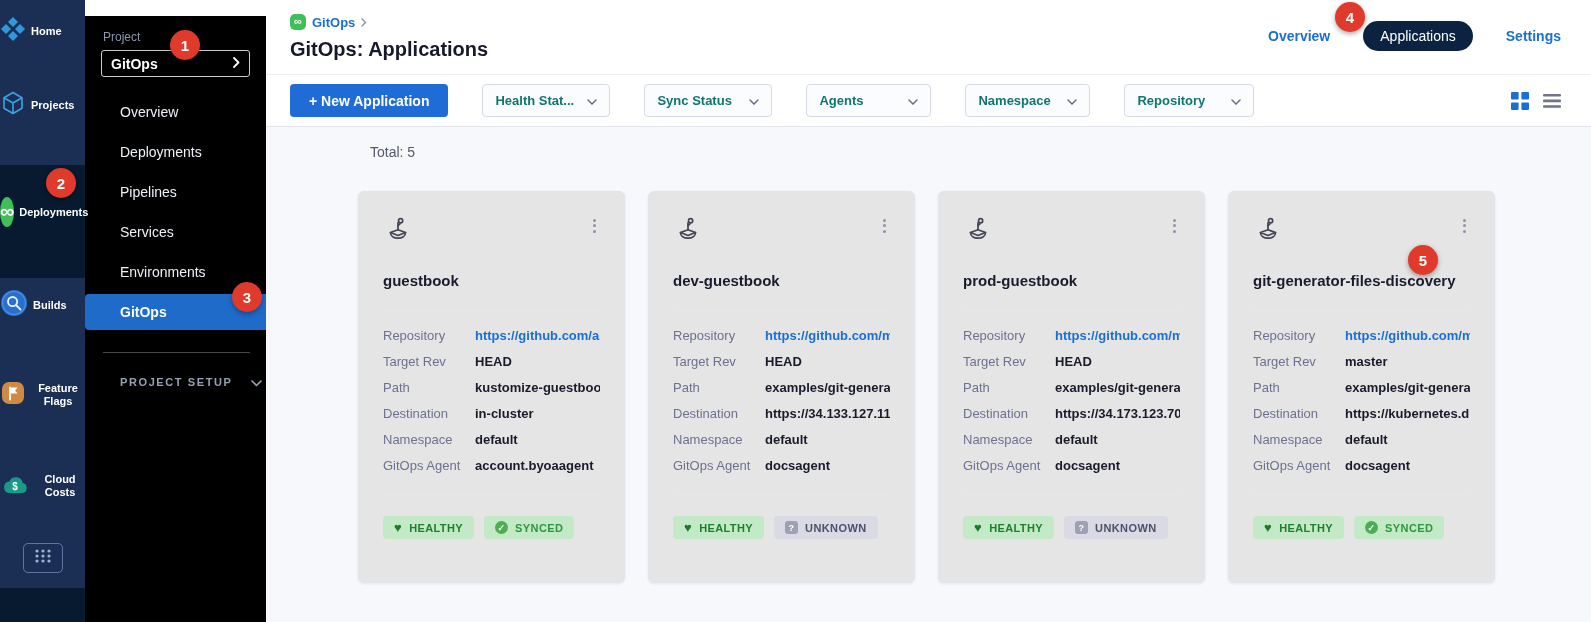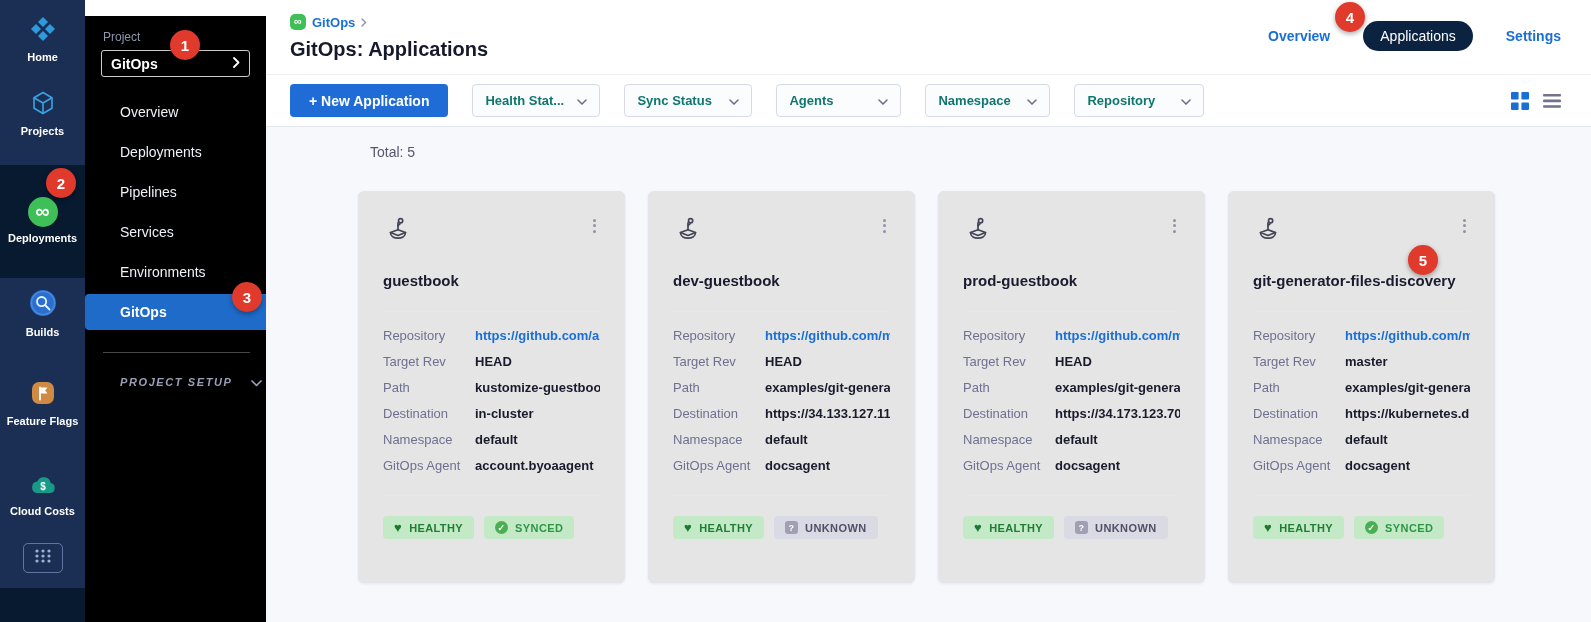--- a/index.html
+++ b/index.html
@@ -2,52 +2,52 @@
 <html><head>
 <meta charset="utf-8">
 <style>
   * { margin:0; padding:0; box-sizing:border-box; }
   body { font-family:"Liberation Sans", sans-serif; background:#fff; }
   .stage { position:relative; width:1591px; height:622px; overflow:hidden; background:#fff; }
 
   
   .module-sidebar { position:absolute; left:0; top:0; width:85px; height:100%; background:#1b2f54; z-index:5; }
   .mod-active-zone { position:absolute; left:0; top:165px; width:85px; height:113px; background:#071a30; }
-  .mod-item { position:absolute; left:0; width:85px; display:flex; flex-direction:column; align-items:center; gap:5px; cursor:pointer; z-index:2; }
+  .mod-item { position:absolute; left:0; width:85px; display:flex; flex-direction:row; align-items:center; gap:5px; cursor:pointer; z-index:2; }
   .mod-item .mi-label { font-size:11px; font-weight:700; color:#fff; text-align:center; line-height:1.15; }
   .circ-green { width:30px; height:30px; border-radius:50%; background:#3fbf57; display:flex; align-items:center; justify-content:center; }
   .circ-green span { color:#fff; font-size:20px; font-weight:700; line-height:1; margin-top:-2px; }
   .grid-btn { position:absolute; left:50%; top:543px; transform:translateX(-50%); width:40px; height:30px; border:1px solid rgba(150,175,220,.55); border-radius:5px; display:flex; align-items:center; justify-content:center; cursor:pointer; z-index:2; }
   .sidebar-bottom { position:absolute; left:0; bottom:0; width:85px; height:34px; background:#071a30; }
 
   
   .project-sidebar { position:absolute; left:85px; top:16px; width:181px; height:100%; background:#000000; z-index:4; color:#fff; }
   .proj-label { margin:14px 0 6px 18px; font-size:12px; color:#8d96ad; }
   .proj-selector { margin-left:16px; width:149px; height:27px; border:1px solid rgba(255,255,255,.8); border-radius:3px; background:transparent; display:flex; align-items:center; justify-content:space-between; padding:0 9px; cursor:pointer; }
   .proj-selector .pname { color:#fff; font-size:14px; font-weight:700; }
   .proj-nav { position:absolute; top:76px; left:0; right:0; }
   .pnav-item { height:40px; display:flex; align-items:center; padding-left:35px; font-size:14px; color:#eef1f7; cursor:pointer; }
   .pnav-item.active { height:36px; margin-top:2px; background:#1e6bca; border-radius:4px 0 0 4px; font-weight:600; color:#fff; }
   .pnav-divider { margin:22px 16px 0 18px; border-top:1px solid rgba(255,255,255,.28); }
-  .proj-setup { margin:20px 0 0 35px; display:flex; align-items:center; gap:18px; cursor:pointer;font-style:italic; }
+  .proj-setup { margin:20px 0 0 35px; display:flex; align-items:center; gap:18px; cursor:pointer; }
   .proj-setup .ps-label { font-size:11px; font-weight:700; letter-spacing:1.6px; color:#97a0b5; }
 
   
   .main { position:absolute; left:266px; right:0; top:0; bottom:0; background:#f7f8fb; }
   .page-header { position:relative; height:74px; background:#fff; }
   .crumbs { display:flex; align-items:center; gap:6px; padding:13px 0 0 24px; }
   .crumb-icon { width:16px; height:16px; border-radius:5px; background:#3fbf57; display:flex; align-items:center; justify-content:center; }
   .crumb-icon span { color:#fff; font-size:11px; font-weight:700; line-height:1; margin-top:-1px; }
   .crumb-link { font-size:13px; font-weight:600; color:#1a6fd6; cursor:pointer; }
   .page-title { margin:7px 0 0 24px; font-size:20px; font-weight:700; color:#16182c; }
   .tabs { position:absolute; top:21px; right:30px; display:flex; align-items:center; gap:33px; }
   .tab-link { font-size:14px; font-weight:600; color:#1a6fd6; cursor:pointer; }
   .tab-pill { background:#0b2340; color:#fff; font-size:14px; font-weight:400; height:30px; padding:0 17px; border-radius:16px; display:flex; align-items:center; cursor:pointer; }
 
-  .toolbar { height:53px; background:#fff; border-top:1px solid #eceef4; border-bottom:1px solid #e4e6ee; display:flex; align-items:center; padding-left:24px; gap:24px; }
+  .toolbar { height:53px; background:#fff; border-top:1px solid #eceef4; border-bottom:1px solid #e4e6ee; display:flex; align-items:center; padding-left:24px; gap:34px; }
   .btn-primary { height:33px; padding:0 19px; background:#1f6cd6; border:none; border-radius:4px; color:#fff; font-size:14px; font-weight:700; cursor:pointer; font-family:inherit; }
   .dd { height:33px; border:1px solid #d8d9e6; border-radius:4px; background:#fbfcfe; display:flex; align-items:center; justify-content:space-between; padding:0 12px; font-size:13px; font-weight:600; color:#0f766e; cursor:pointer; }
   .dd-health{width:128px}.dd-sync{width:128px}.dd-agents{width:125px}.dd-ns{width:125px}.dd-repo{width:130px}
   .searchbox { width:294px; height:33px; border:1px solid #d8d9e6; border-radius:4px; background:#fff; display:flex; align-items:center; gap:8px; padding:0 11px; }
   .searchbox input { border:none; outline:none; flex:1; font-size:14px; color:#33354a; font-family:inherit; background:transparent; }
   .searchbox input::placeholder { color:#9b9db2; }
   .view-toggles { margin-left:auto; margin-right:30px; display:flex; align-items:center; gap:14px; }
   .vt { cursor:pointer; display:flex; }
 
   .content { padding-top:17px; }

